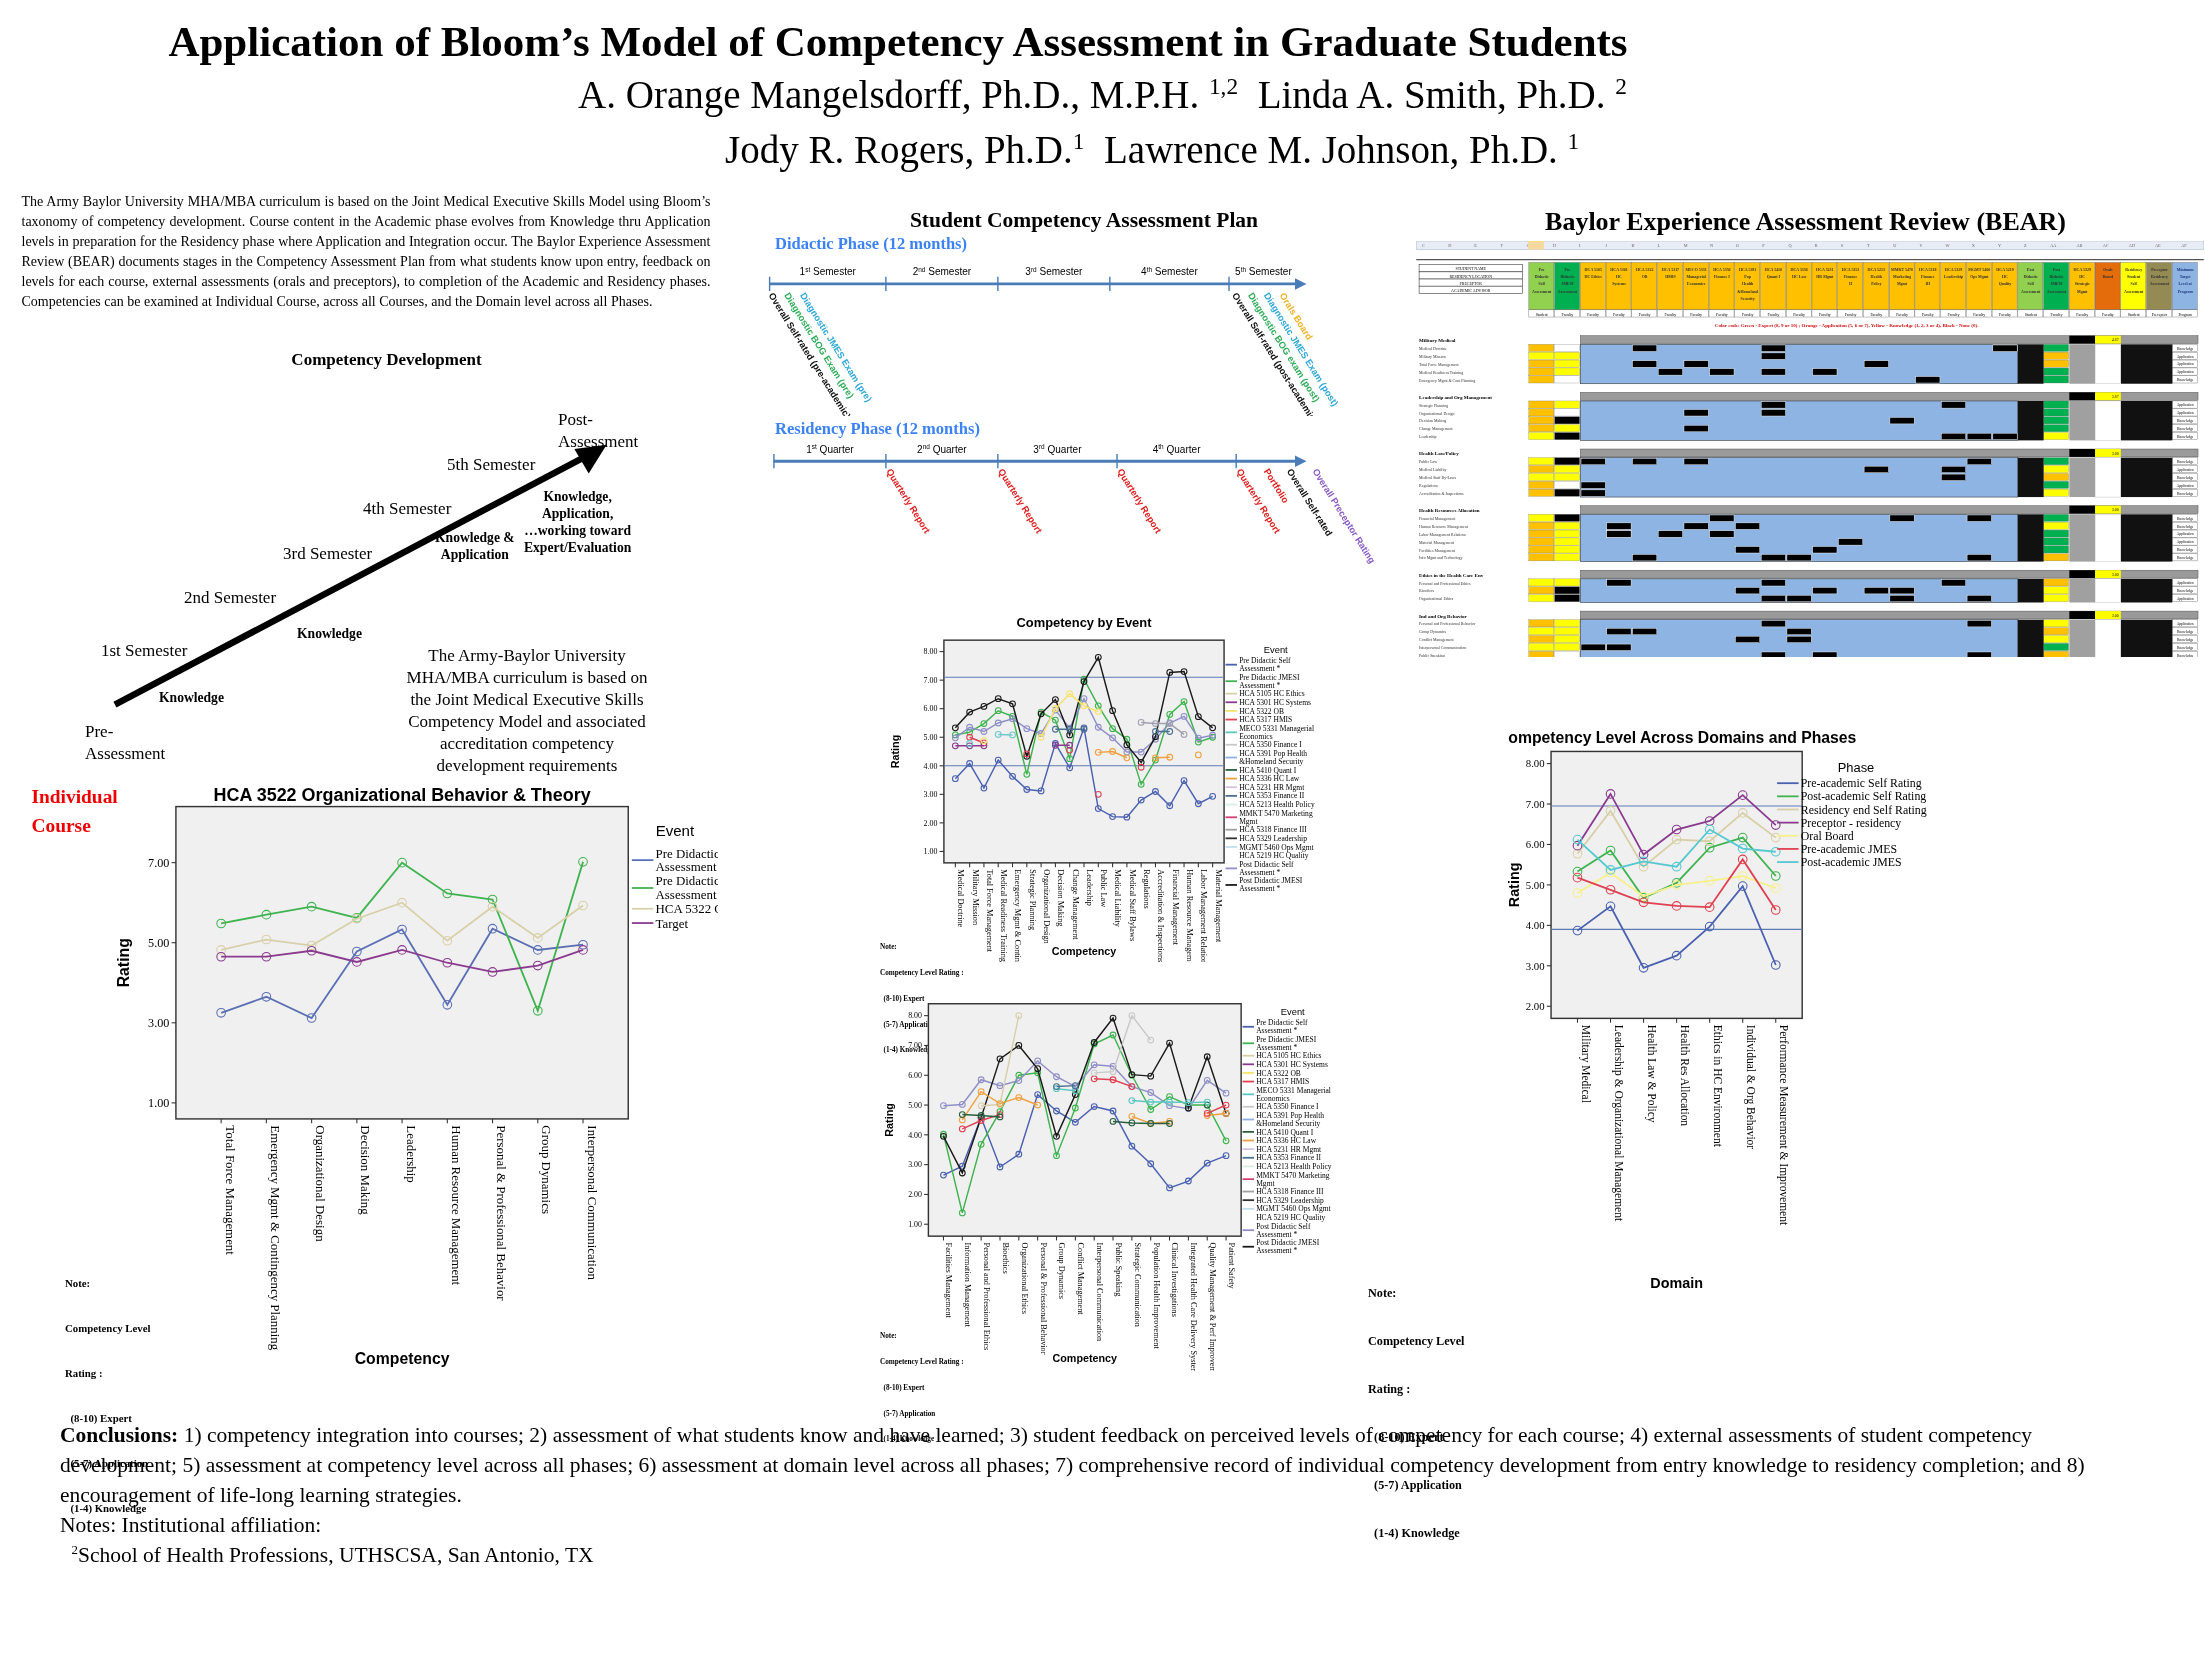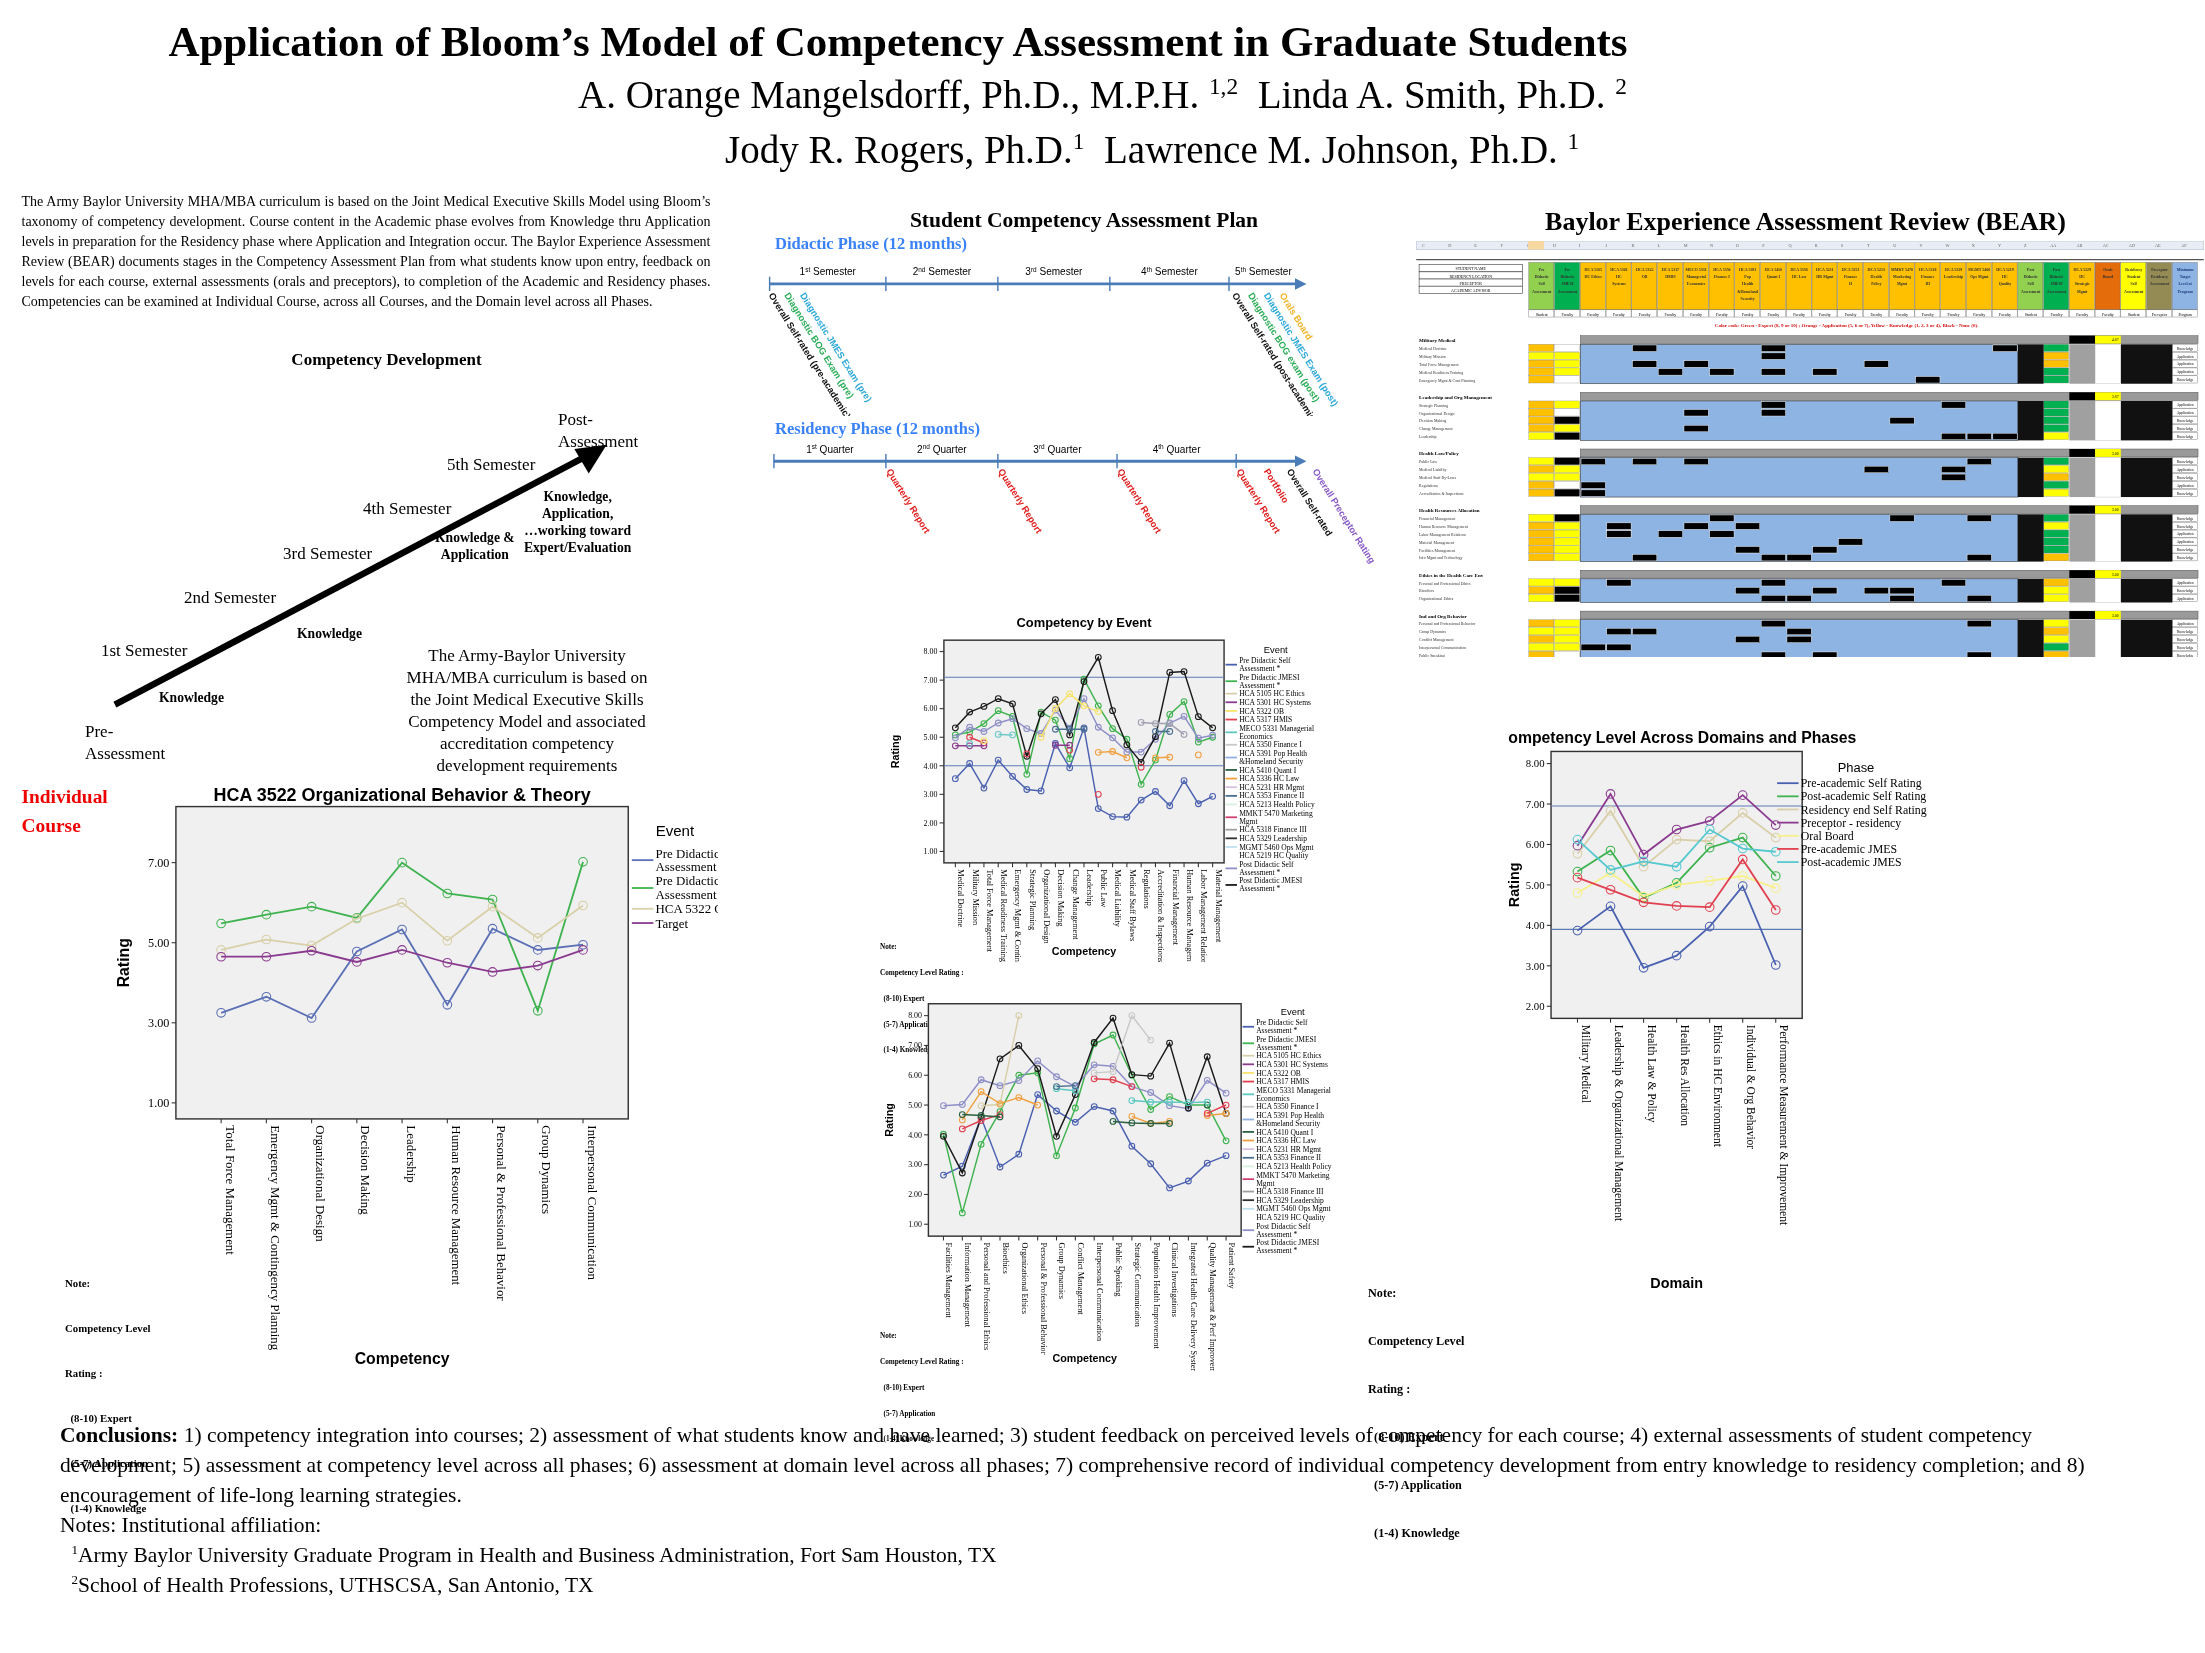--- a/index.html
+++ b/index.html
@@ -6,21 +6,21 @@
   body{width:2205px;height:1654px;position:relative;overflow:hidden;font-family:"Liberation Serif","DejaVu Serif",serif;color:#000;}
   .abs{position:absolute;}
   .title{left:0;width:1796px;top:16px;text-align:center;font-weight:bold;font-size:43px;line-height:52px;}
   .authors1{left:0;width:2205px;top:72px;text-align:center;font-size:39px;line-height:46px;}
   .authors2{left:725px;top:127px;font-size:39px;line-height:46px;}
   sup{font-size:0.6em;vertical-align:super;line-height:0;}
   .intro{left:21.5px;top:192px;width:689px;font-size:14px;line-height:20px;text-align:justify;}
   .h-cd{left:0;width:739px;top:350px;text-align:center;font-weight:bold;font-size:17px;margin-left:17px;}
   .cd-label{font-size:17px;line-height:22px;}
   .cd-bold{font-size:13.6px;line-height:17px;font-weight:bold;text-align:center;}
-  .red-h{color:#e00;font-weight:bold;font-size:19.4px;line-height:29px;}
+  .red-h{color:#e00;font-weight:bold;font-size:19.4px;line-height:29px;margin-left:10px;}
   .note{font-weight:bold;font-size:10.8px;line-height:15px;}
   .plan-title{left:761px;width:646px;top:208px;text-align:center;font-weight:bold;font-size:21.5px;}
   .phase-h{color:#3b82f6;font-weight:bold;font-size:16.5px;}
   .bear-title{left:1407px;width:797px;top:207px;text-align:center;font-weight:bold;font-size:26px;}
   .conc{left:60px;top:1420px;width:2082px;font-size:21.5px;line-height:30px;}
   .conc b{font-weight:bold;}
   svg text{font-family:"Liberation Serif","DejaVu Serif",serif;}
 </style>
 </head>
 <body>
@@ -1367,16 +1367,15 @@
       <line x1="375" x2="405" y1="177.84999999999997" y2="177.84999999999997" stroke="#e04050" stroke-width="2.5"></line>
       <text x="408" y="183.62499999999997" font-size="16.5">Pre-academic JMES</text>
       <line x1="375" x2="405" y1="196.17499999999995" y2="196.17499999999995" stroke="#55c8d0" stroke-width="2.5"></line>
       <text x="408" y="201.94999999999996" font-size="16.5">Post-academic JMES</text>
     </svg>
 </div>
 
 <div class="abs conc">
   <div><b>Conclusions:</b><span> 1) competency integration into courses; 2) assessment of what students know and have learned; 3) student feedback on perceived levels of competency for each course; 4) external assessments of student competency development;  5) assessment at competency level across all phases; 6) assessment at domain level across all phases; 7) comprehensive record of individual competency development from entry knowledge to residency completion;  and 8) encouragement of life-long learning strategies.</span></div>
   <div>Notes: Institutional affiliation:</div>
-  <div style="padding-left:11.5px;"><sup>1</sup><span>Army Baylor University Graduate Program in Health and Business Administration, Fort Sam Houston, TX</span></div>
   <div style="padding-left:11.5px;"><sup>2</sup><span>School of Health Professions, UTHSCSA,  San Antonio, TX</span></div>
 </div>
 
 
 </body></html>

